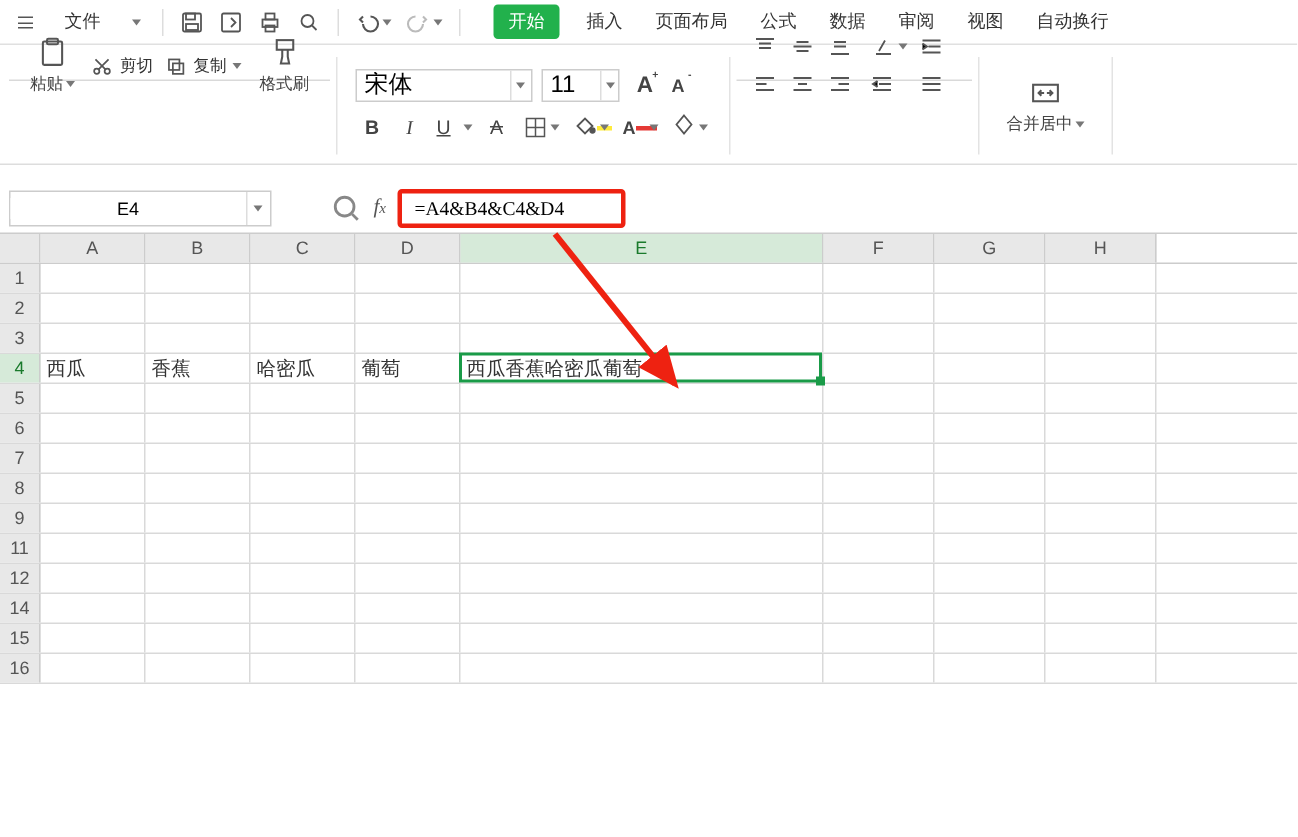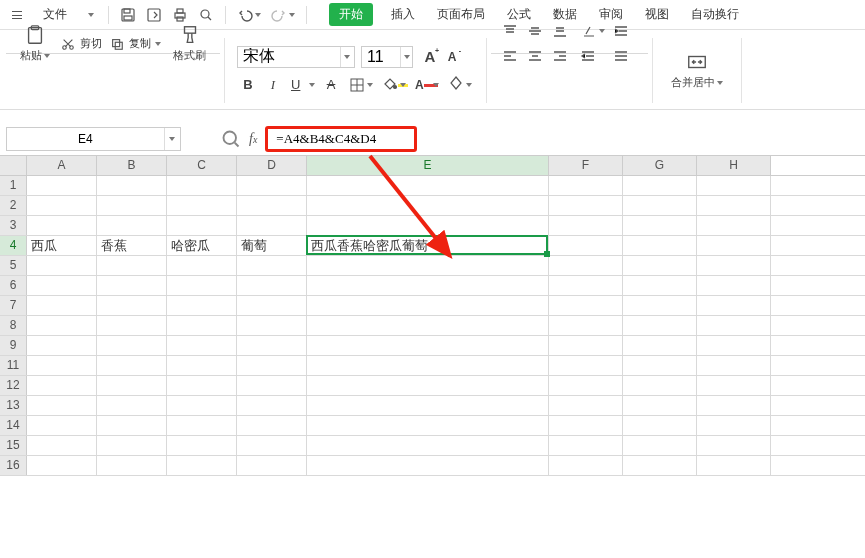--- a/index.html
+++ b/index.html
@@ -495,31 +495,20 @@
           <div class="cell wA"></div>
           <div class="cell wB"></div>
           <div class="cell wC"></div>
           <div class="cell wD"></div>
           <div class="cell wE"></div>
           <div class="cell wF"></div>
           <div class="cell wG"></div>
           <div class="cell wH"></div>
         </div>
         <div class="row">
-          <div class="row-h">13</div>
-          <div class="cell wA"></div>
-          <div class="cell wB"></div>
-          <div class="cell wC"></div>
-          <div class="cell wD"></div>
-          <div class="cell wE"></div>
-          <div class="cell wF"></div>
-          <div class="cell wG"></div>
-          <div class="cell wH"></div>
-        </div>
-        <div class="row">
           <div class="row-h">14</div>
           <div class="cell wA"></div>
           <div class="cell wB"></div>
           <div class="cell wC"></div>
           <div class="cell wD"></div>
           <div class="cell wE"></div>
           <div class="cell wF"></div>
           <div class="cell wG"></div>
           <div class="cell wH"></div>
         </div>

